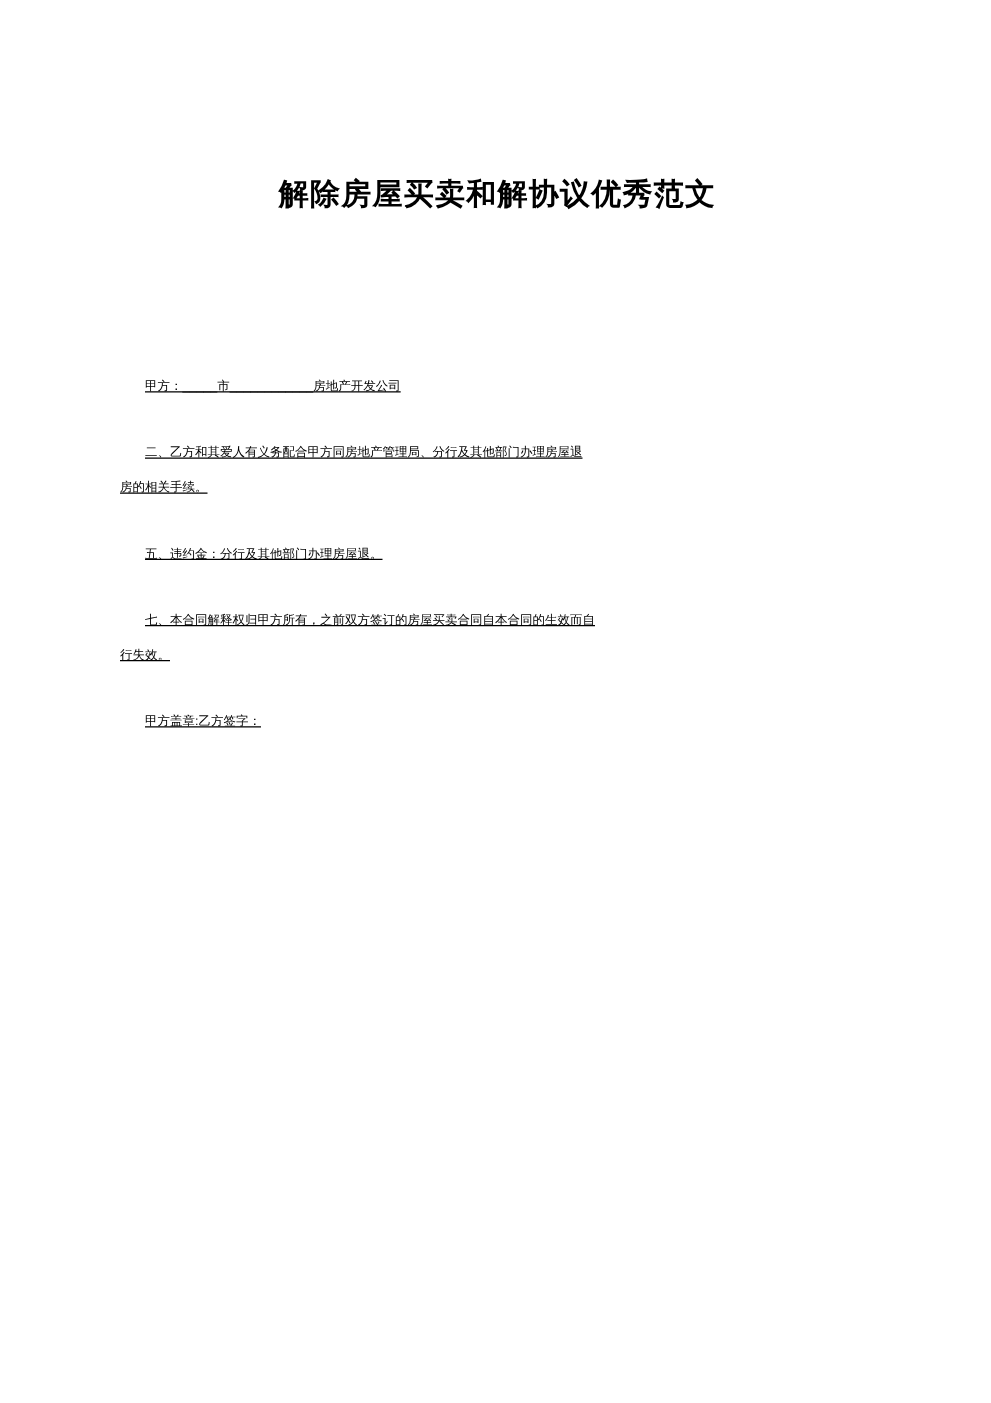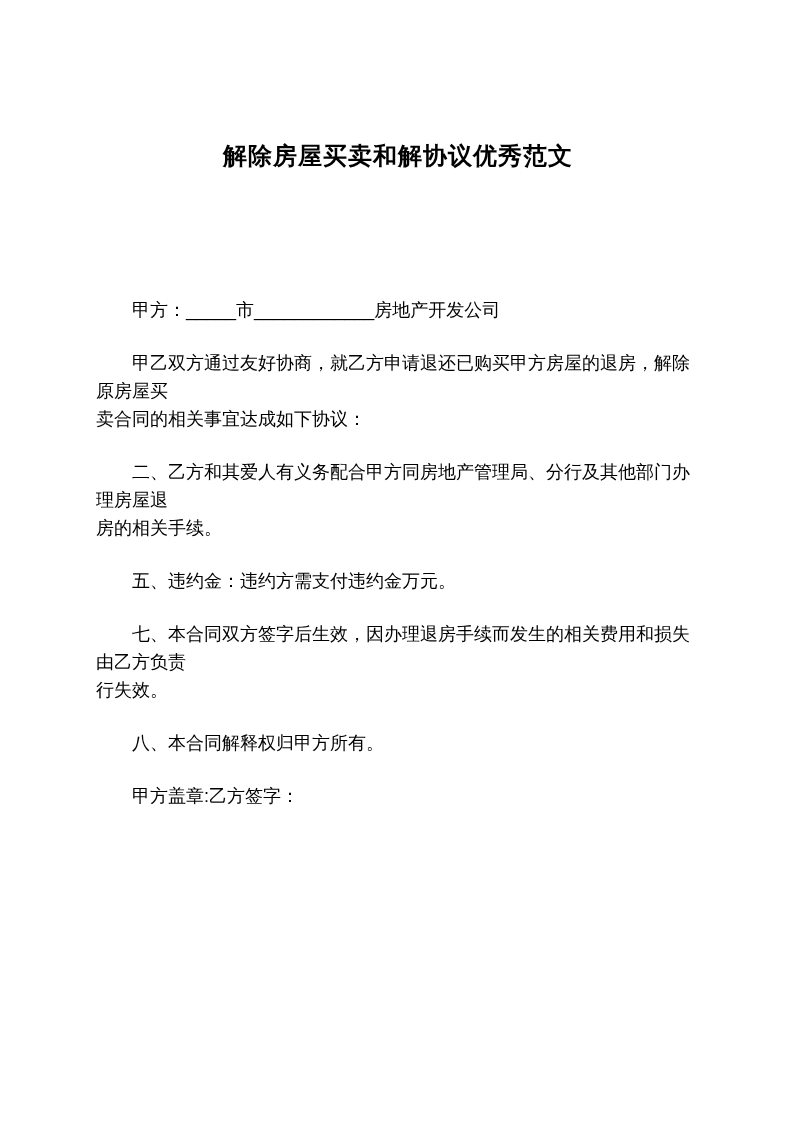--- a/index.html
+++ b/index.html
@@ -22,25 +22,26 @@
   .doc-title {
     font-size: 24px;
     font-weight: bold;
     line-height: 32px;
     text-align: center;
     margin: 0 0 124px 0;
     letter-spacing: 1px;
   }
   .doc-para {
     margin: 0 0 25px 0;
-    font-size: 18px;
+    font-size: 10px;
     line-height: 28px;
     text-indent: 2em;
     white-space: pre-line; 
     font-weight: 500;
+    text-decoration: underline;
   }
   .page-number {
     position: absolute;
     top: 1048px;
     left: 0;
     right: 0;
     text-align: center;
     font-size: 16px;
     line-height: 24px;
   }
@@ -48,34 +49,31 @@
 </head>
 <body>
 
 <div class="page">
 
   <h1 class="doc-title">解除房屋买卖和解协议优秀范文</h1>
 
   <p class="doc-para">甲方：_____市____________房地产开发公司</p>
 
 
-  <p class="doc-para">甲乙双方通过友好协商，就乙方申请退还已购买甲方房屋的退房，解除原房屋买
-卖合同的相关事宜达成如下协议：</p>
 
 
   <p class="doc-para">二、乙方和其爱人有义务配合甲方同房地产管理局、分行及其他部门办理房屋退
 房的相关手续。</p>
 
 
 
-  <p class="doc-para">五、违约金：违约方需支付违约金万元。</p>
+  <p class="doc-para">五、违约金：分行及其他部门办理房屋退。</p>
 
 
-  <p class="doc-para">七、本合同双方签字后生效，因办理退房手续而发生的相关费用和损失由乙方负责
+  <p class="doc-para">七、本合同解释权归甲方所有，之前双方签订的房屋买卖合同自本合同的生效而自
 行失效。</p>
 
-  <p class="doc-para">八、本合同解释权归甲方所有。</p>
 
   <p class="doc-para">甲方盖章:乙方签字：</p>
 
   <div class="page-number">1</div>
 
 </div>
 
 </body></html>

